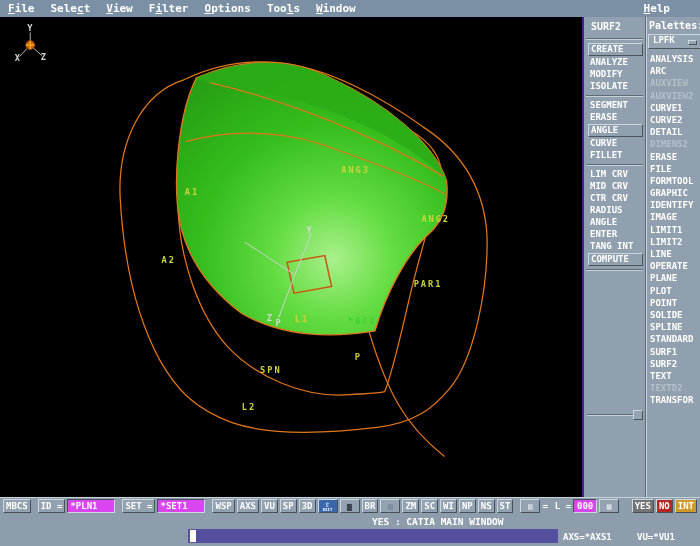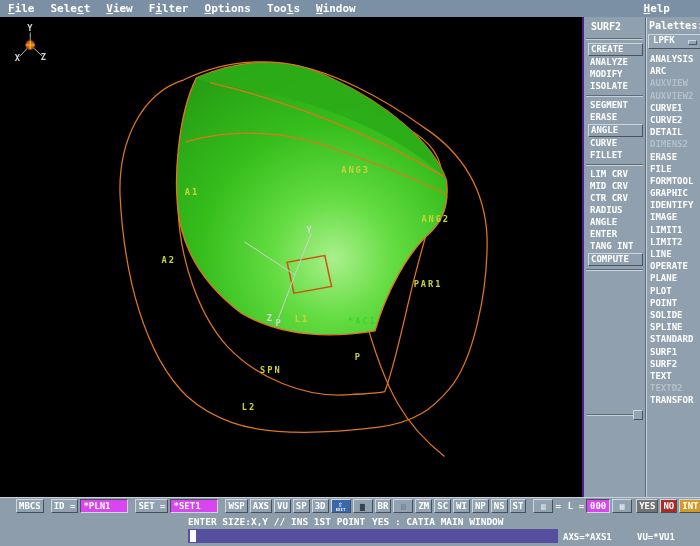--- a/index.html
+++ b/index.html
@@ -39,21 +39,21 @@
   .pitem{font:bold 9px "DejaVu Sans Mono",monospace;height:12.2px;line-height:12.2px;
     padding-left:4px;white-space:nowrap;cursor:default;color:#fff;}
   .pitem.disabled{color:#b3bfc9;}
   .resize-line{position:absolute;left:3px;right:8px;top:397px;height:0;
     border-top:1px solid #5e6b77;border-bottom:1px solid #c6d2da;}
   .resize-handle{position:absolute;right:2px;top:393px;width:8px;height:8px;background:#95a4b2;
     border:1px solid #ccd7df;border-right-color:#49545e;border-bottom-color:#49545e;}
 
   
   .toolbar{position:absolute;left:0;top:497px;width:700px;height:17px;background:#8e9dac;
-    border-top:1px solid #c6d2da;display:flex;align-items:center;gap:2px;padding:0 16px;box-sizing:border-box;}
+    border-top:1px solid #c6d2da;display:flex;align-items:center;gap:2px;padding:0 3px;box-sizing:border-box;}
   .tbtn{height:12px;line-height:12px;font:bold 9px "DejaVu Sans Mono",monospace;color:#fff;
     background:#93a2b0;border:1px solid #ccd7df;border-right-color:#45505a;border-bottom-color:#45505a;
     padding:0 2px;white-space:nowrap;cursor:default;display:flex;align-items:center;justify-content:center;}
   .tfield{background:#d946ef;border:1px solid #45505a;border-right-color:#ccd7df;border-bottom-color:#ccd7df;}
   .tlabel{border:none;background:transparent;font:bold 9px "DejaVu Sans Mono",monospace;color:#fff;white-space:nowrap;}
   .ticon{min-width:14px;position:relative;flex-direction:column;line-height:5px;}
   .ticon .gl{font-size:8px;line-height:7px;}
   .ticon .sub{font-size:4px;line-height:4px;letter-spacing:0;}
   .tspacer{flex:1;}
   [data-name="plane-value"],[data-name="set-value"]{min-width:42px;justify-content:flex-start;}
@@ -261,21 +261,20 @@
     <span data-name="keyboard-icon-button" class="tbtn ticon">
       <span class="gl" style="color: rgb(232, 238, 242);">▦</span>
     </span>
     <span data-name="toolbar-spacer" class="tspacer"></span>
     <span data-name="yes-button" class="tbtn" style="background: #737373;">YES</span>
     <span data-name="no-button" class="tbtn" style="background: rgb(178, 40, 35);">NO</span>
     <span data-name="int-button" class="tbtn" style="background: rgb(210, 154, 40);">INT</span>
   </div>
 
 <div class="statusbar" data-name="status-bar">
-  <div class="status-text" style="left:188px" data-name="status-prompt">ENTER SIZE:X,Y // INS 1ST POINT</div>
   <div class="status-text" style="left:372px" data-name="status-window-message">YES : CATIA MAIN WINDOW</div>
 </div>
 
 <div class="cmdline" data-name="command-line-bar">
   <div class="cmd-input" data-name="command-input">
     <div class="cmd-cursor" data-name="text-cursor"></div>
   </div>
   <div class="cmd-text" style="left:563px" data-name="current-axis-label">AXS=*AXS1</div>
   <div class="cmd-text" style="left:637px" data-name="current-view-label">VU=*VU1</div>
 </div>

